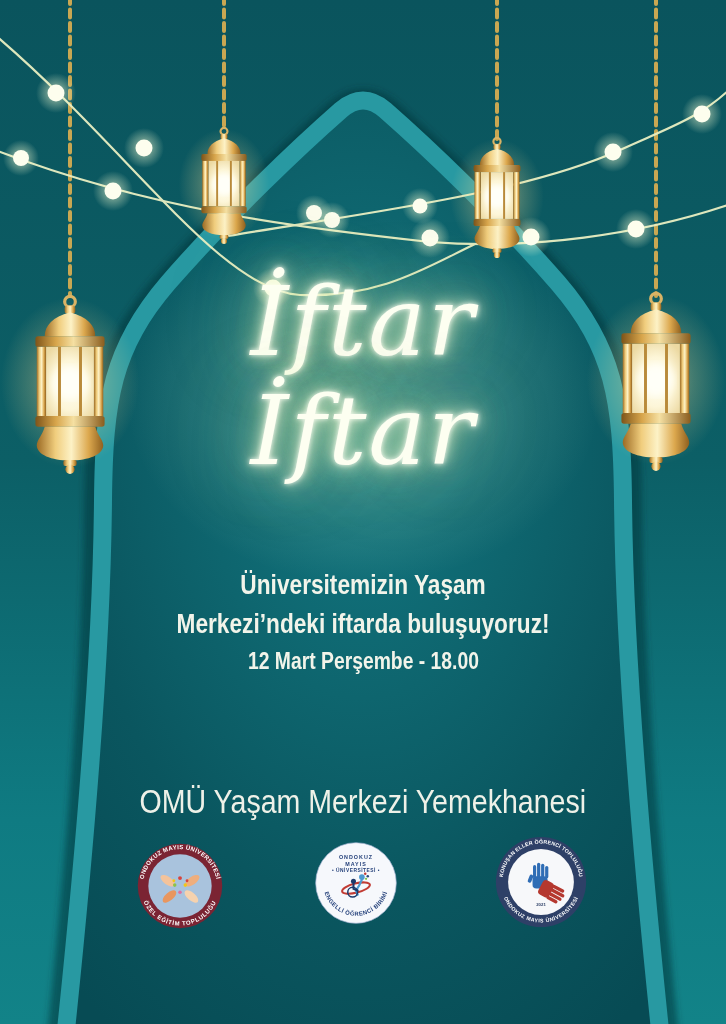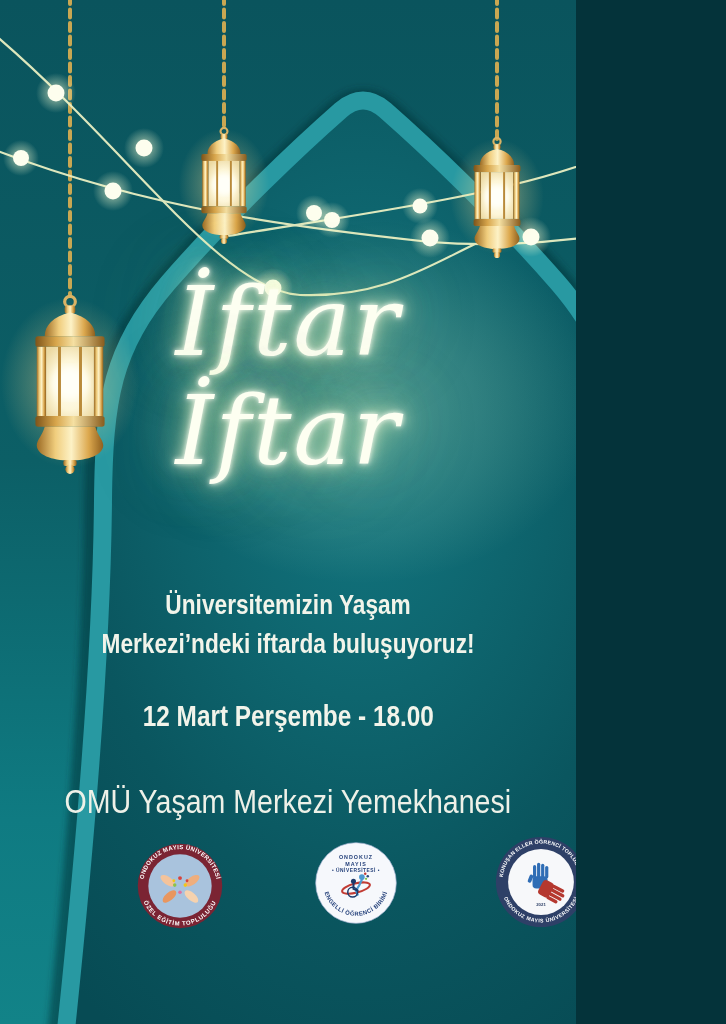--- a/index.html
+++ b/index.html
@@ -1,32 +1,32 @@
 <!DOCTYPE html>
 <html><head>
 <meta charset="utf-8">
 <style>
   html,body{margin:0;padding:0;background:#04333a;}
   .poster{
-    position:relative;width:576px;height:1024px;overflow:hidden;
+    position:relative;width:726px;height:1024px;overflow:hidden;
     background:linear-gradient(180deg,#0a545d 0%,#0c5f66 45%,#0f7b82 80%,#128388 100%);
     font-family:"Liberation Sans",sans-serif;
   }
   .decor{position:absolute;left:0;top:0;z-index:1;}
   .txt{position:absolute;left:0;right:0;text-align:center;z-index:3;color:#f2f4ea;}
   .title{
     top:268px;font-family:"DejaVu Serif",serif;font-style:italic;font-weight:normal;
     font-size:96px;line-height:1.14;margin:0;color:#fdfff1;letter-spacing:2px;
     text-shadow:0 0 5px rgba(255,255,245,.95),0 0 14px rgba(250,255,220,.9),
       0 0 30px rgba(228,250,180,.72),0 0 60px rgba(205,240,160,.5),0 0 100px rgba(190,235,150,.35);
   }
   .title span{display:block;}
   .cond{display:inline-block;transform:scaleX(.84);transform-origin:center;white-space:nowrap;}
-  .subtitle{top:586px;font-size:27px;font-weight:bold;line-height:1.45;}
-  .datetime{top:700px;font-size:29px;font-weight:bold;}
+  .subtitle{top:566px;font-size:27px;font-weight:bold;line-height:1.45;}
+  .datetime{top:648px;font-size:23px;font-weight:bold;}
   .venue{top:782px;font-size:34px;font-weight:normal;color:#eef1e8;}
   .logo{position:absolute;z-index:4;}
   .logo1{left:136px;top:842px;width:88px;height:88px;}
   .logo2{left:314px;top:841px;width:84px;height:84px;}
   .logo3{left:494px;top:835px;width:94px;height:94px;}
 </style>
 </head>
 <body>
 
 <div class="poster">

